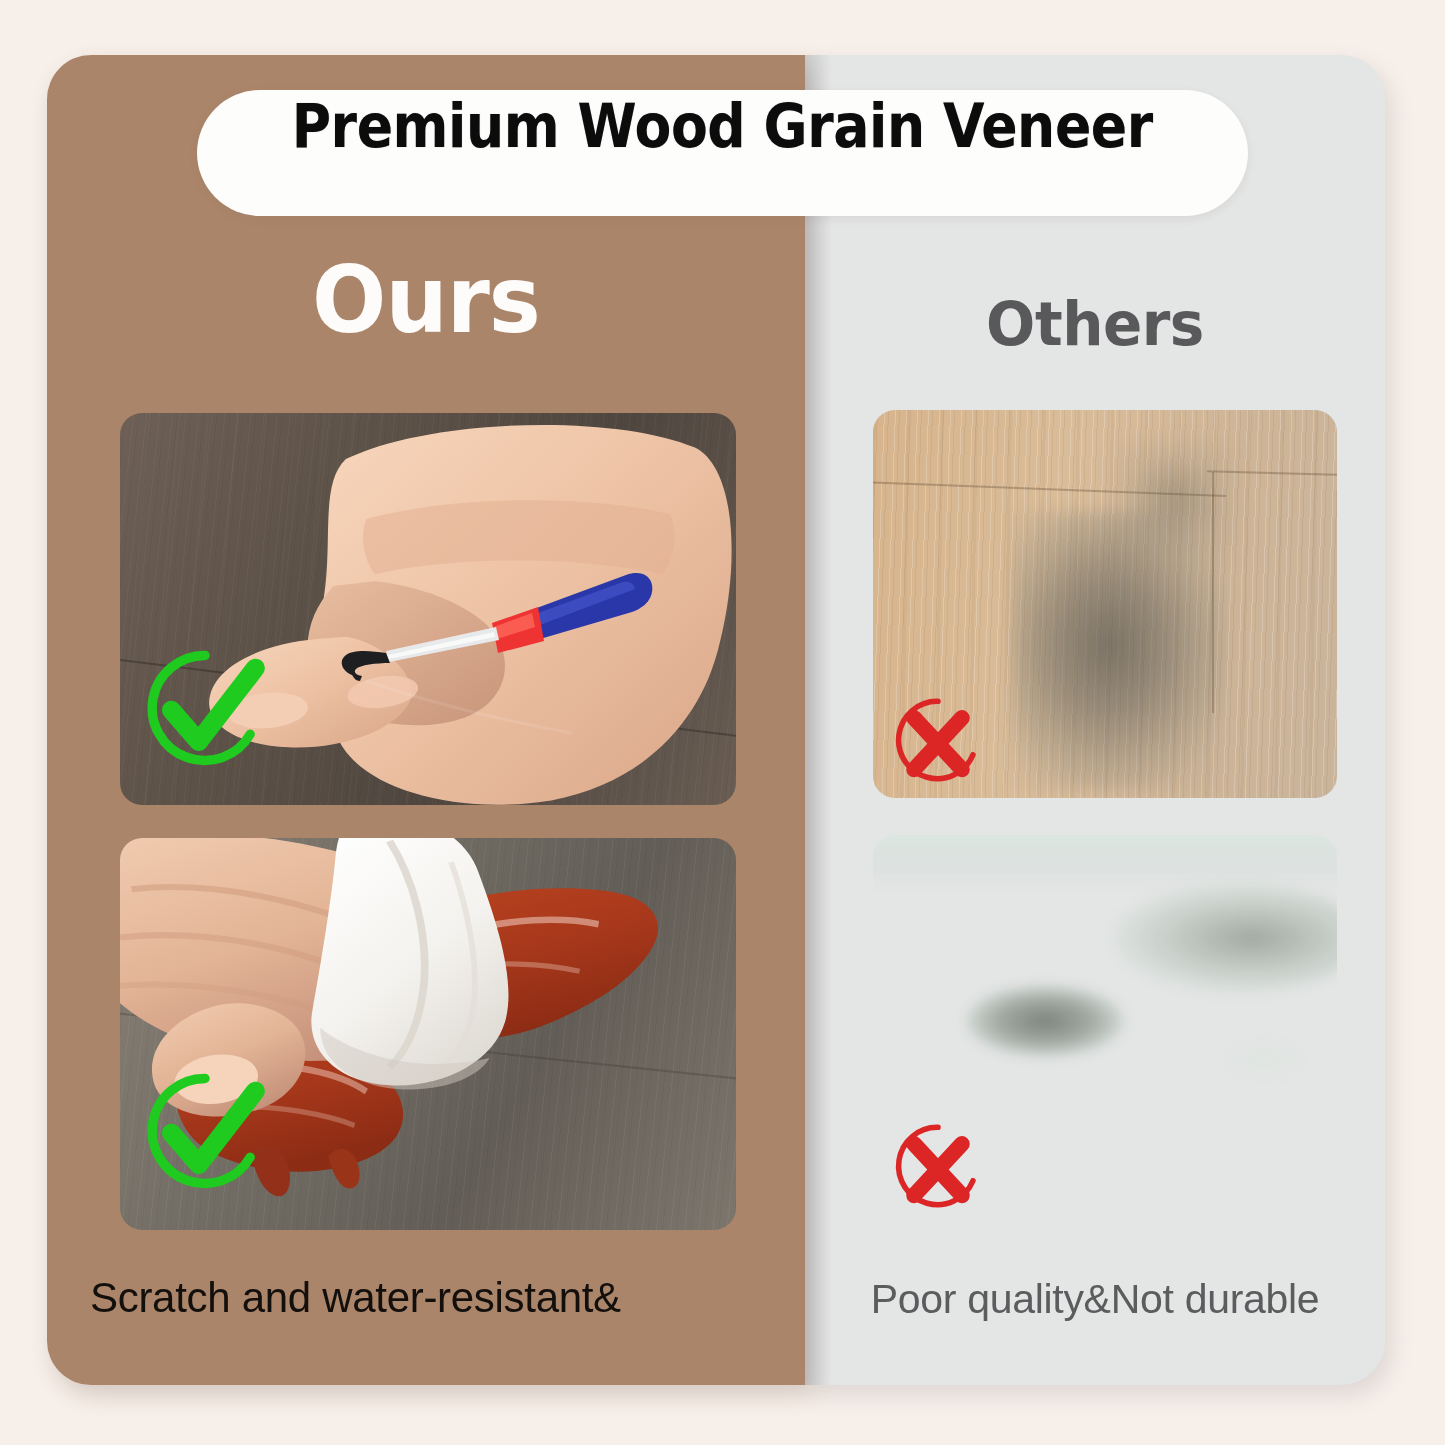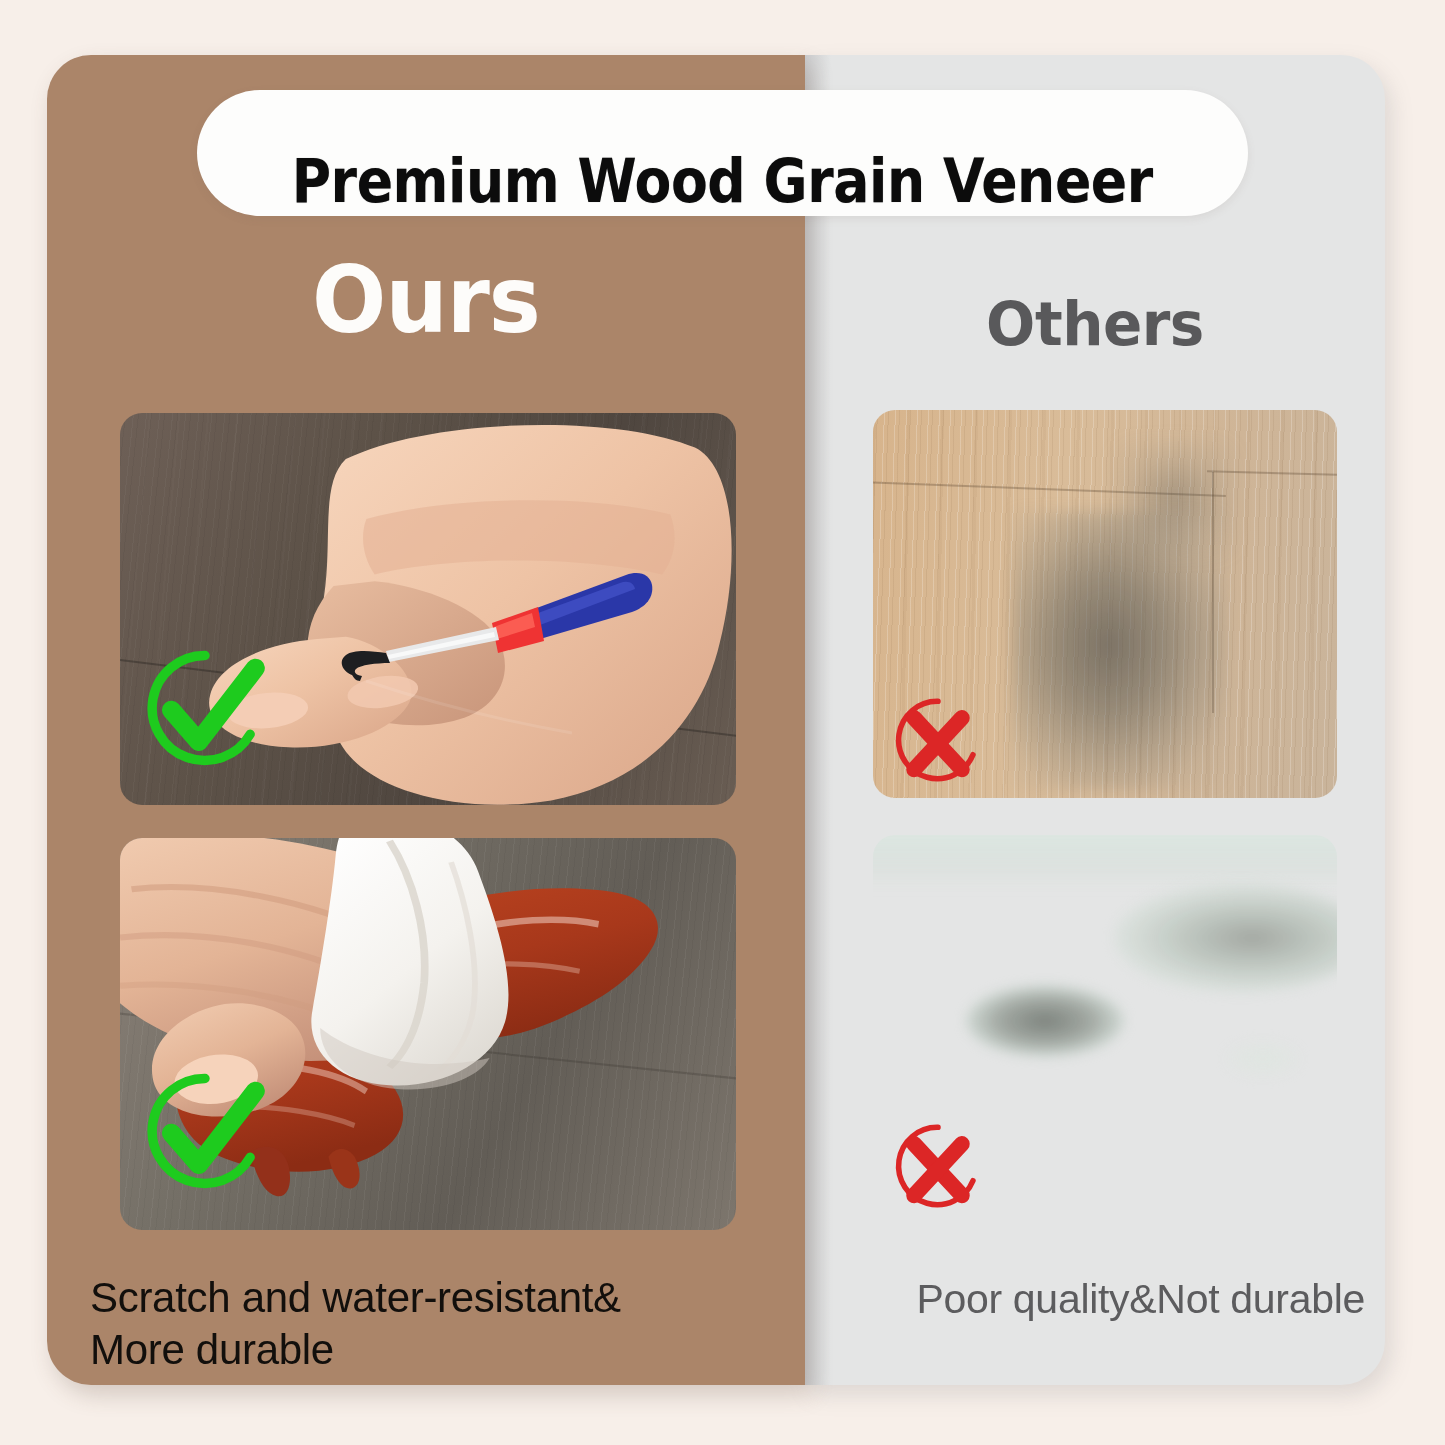--- a/index.html
+++ b/index.html
@@ -53,21 +53,21 @@
 
   
   .title-pill {
     position: absolute;
     left: 197px; top: 90px;
     width: 1051px; height: 126px;
     background: #fdfdfc;
     border-radius: 63px;
     z-index: 6;
     display: flex;
-    align-items: flex-end;
+    align-items: flex-start;
     justify-content: center;
     box-shadow: 0 3px 9px rgba(120,100,85,0.10);
   }
   .title-text {
     font-family: "DejaVu Sans", sans-serif;
     font-weight: bold;
     font-size: 61px;
     letter-spacing: -0.5px;
     color: #0c0c0c;
     transform: scaleX(0.88);
@@ -265,21 +265,21 @@
     font-family: "Liberation Sans", sans-serif;
     font-size: 42px;
     line-height: 52px;
     color: #120f0c;
     letter-spacing: -0.3px;
   }
   .cap-others {
     position: absolute;
     left: 825px; top: 1274px;
     width: 540px;
-    text-align: right;
+    text-align: center;
     z-index: 5;
     font-family: "Liberation Sans", sans-serif;
     font-size: 41px;
     line-height: 50px;
     color: #5c5c5e;
     letter-spacing: -0.3px;
   }
   .cap-line { display: block; }
 </style>
 </head>
@@ -452,20 +452,19 @@
 
   <div class="head-ours">Ours</div>
   <div class="head-others">Others</div>
 
   <div class="title-pill">
     <span class="title-text">Premium Wood Grain Veneer</span>
   </div>
 
   <div class="cap-ours">
     <span class="cap-line">Scratch and water-resistant&amp;</span>
-    <span class="cap-line">More durable</span>
   </div>
 
   <div class="cap-others">
     <span class="cap-line">Poor quality&amp;Not durable</span>
   </div>
 
 </div>
 
 </body></html>

